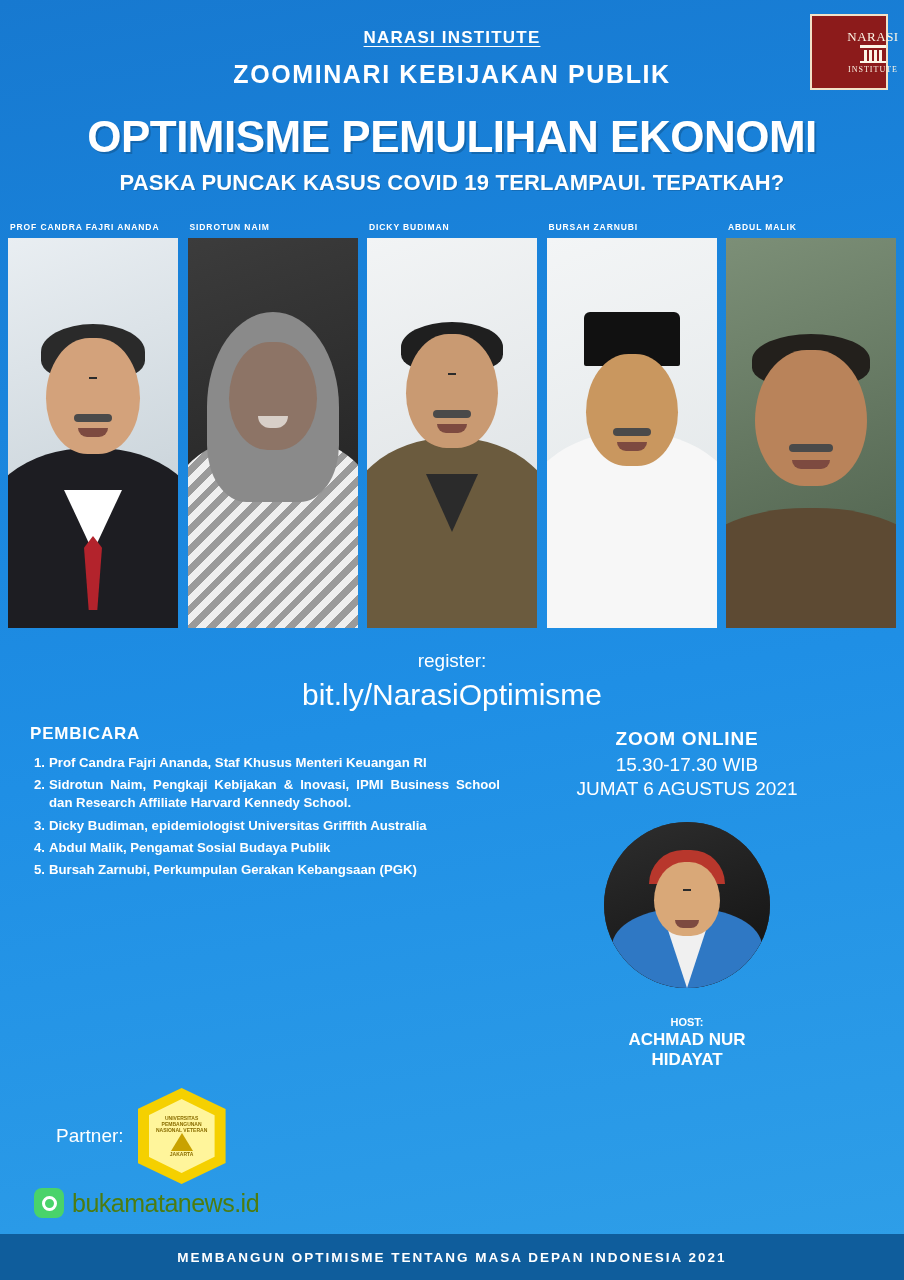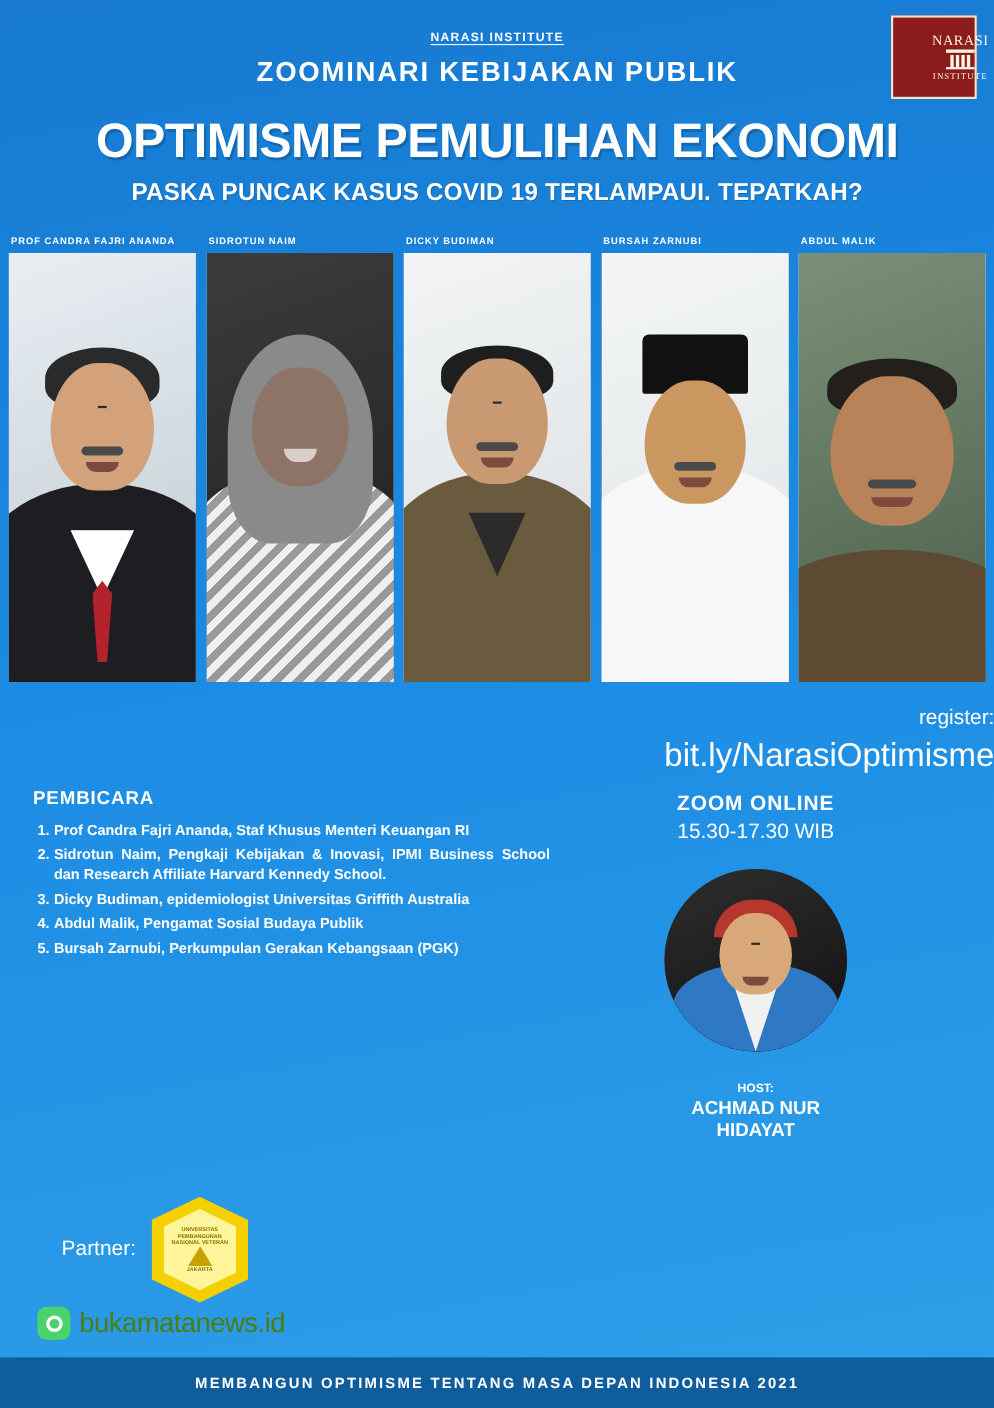--- a/index.html
+++ b/index.html
@@ -43,21 +43,21 @@
   }
   .logo-pillars i { display: block; width: 3px; height: 11px; background: #fdf6e6; }
   .logo-bot {
     font-family: "Liberation Serif", serif;
     font-size: 8px; letter-spacing: 1px; color: #fdf6e6;
   }
 
   
   .header { padding-top: 28px; text-align: center; }
   .kicker {
-    font-size: 11px; font-weight: bold; letter-spacing: 1.2px;
+    font-size: 17px; font-weight: bold; letter-spacing: 1.2px;
     text-decoration: underline; text-underline-offset: 3px;
   }
   .subkicker {
     margin-top: 12px;
     font-size: 25px; font-weight: bold; letter-spacing: 1.6px;
   }
   .title {
     margin-top: 26px;
     font-size: 44px; font-weight: bold; letter-spacing: -0.5px;
     line-height: 1.02;
@@ -141,21 +141,21 @@
     width: 30px; height: 9px; border-radius: 0 0 16px 16px;
     background: #7d4a40;
   }
   .mustache {
     position: absolute; left: 50%; transform: translateX(-50%);
     width: 38px; height: 8px; border-radius: 6px; background: #4a4a4a;
   }
 
   
   .register {
-    margin-top: 22px; text-align: right;
+    margin-top: 22px; text-align: center;
   }
   .register-label { font-size: 19px; font-weight: 300; }
   .register-link { font-size: 30px; margin-top: 6px; }
 
   
   .lower { display: flex; margin-top: 12px; padding: 0 30px; }
   .col-left { width: 470px; }
   .col-right { flex: 1; text-align: center; padding-top: 4px; }
 
   .pembicara-title {
@@ -372,20 +372,21 @@
       <li>
         <span class="num">5.</span>
         <span class="txt">Bursah Zarnubi, Perkumpulan Gerakan Kebangsaan (PGK)</span>
       </li>
     </ol>
   </div>
 
   <div class="col-right">
     <div class="zoom-online">ZOOM ONLINE</div>
     <div class="zoom-time">15.30-17.30 WIB</div>
+    <div class="zoom-date">JUMAT 6 AGUSTUS 2021</div>
 
     <div class="hosts">
       <div class="host">
         <div class="host-photo">
           <div class="portrait" style="background:linear-gradient(160deg,#2e2e2e,#101010);">
             <div class="body-sh" style="bottom:0;width:150px;height:80px;background:#2f78c4;"></div>
             <div class="shirt-v" style="bottom:0;width:46px;height:70px;background:#f0f0f0;"></div>
             <div class="hair" style="top:28px;width:76px;height:34px;background:#b8372c;border-radius:40px 40px 0 0;"></div>
             <div class="head" style="top:40px;width:66px;height:74px;background:#d9a878;"></div>
             <div class="glasses" style="top:68px;"></div>

